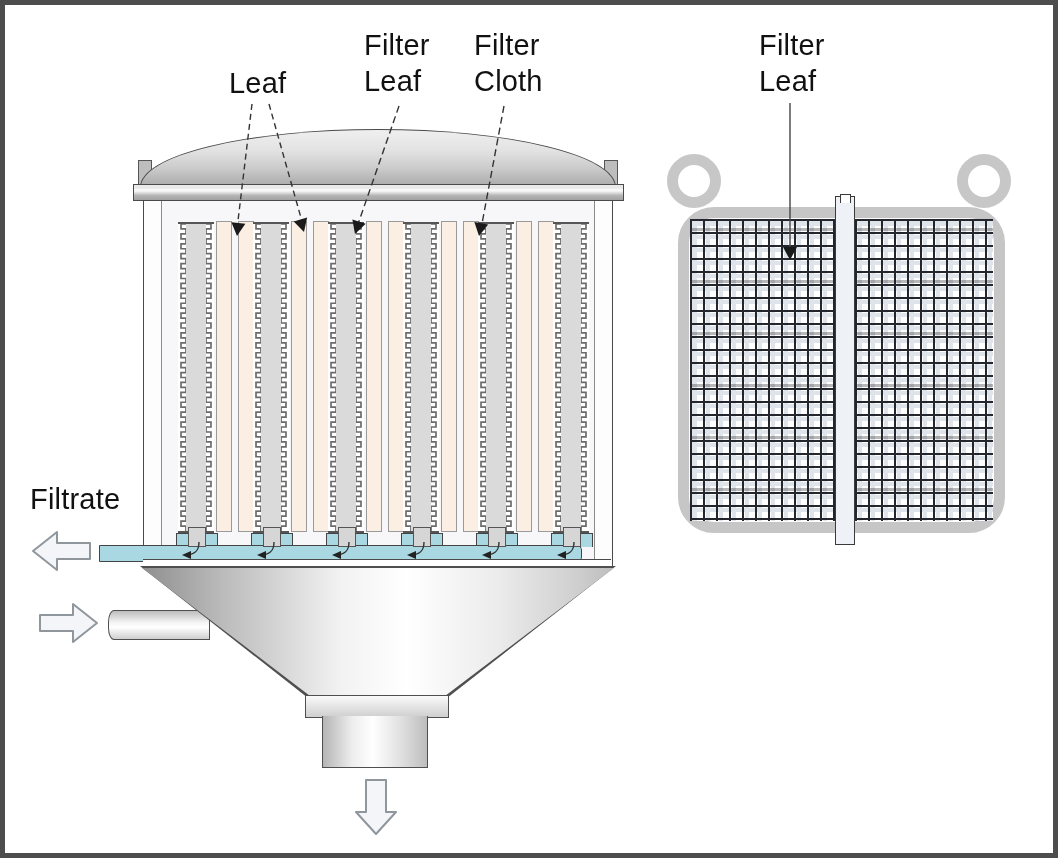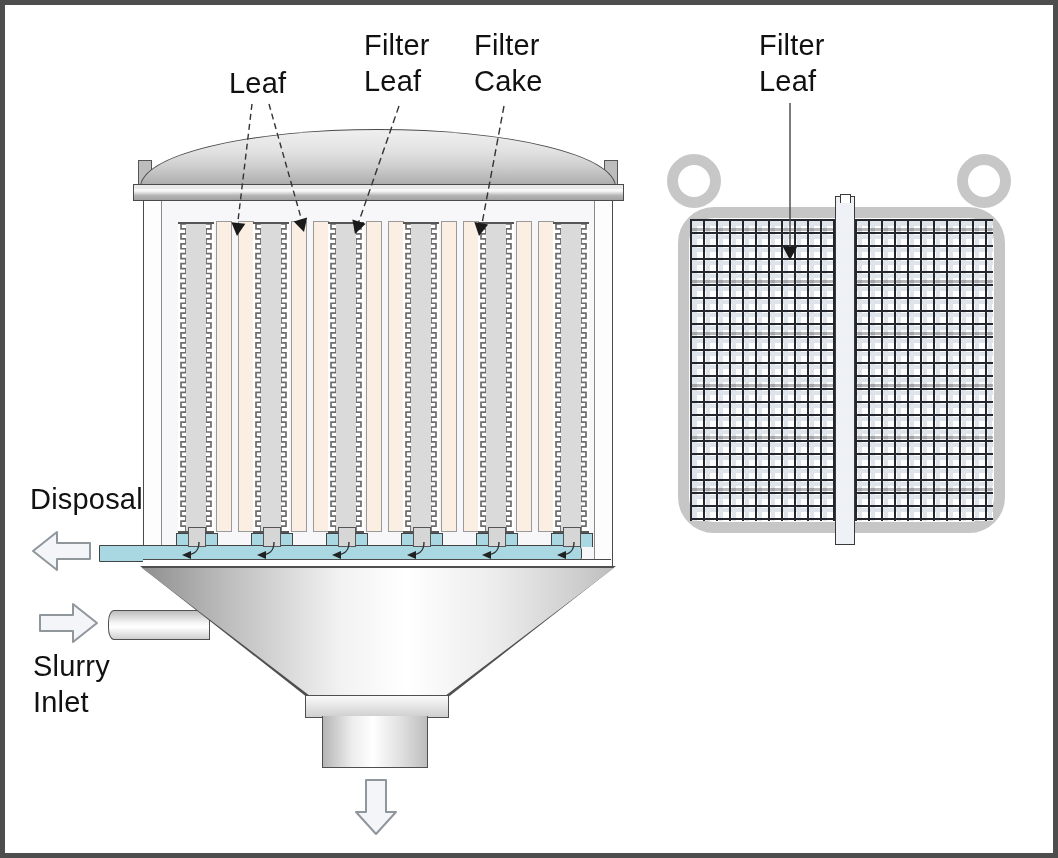--- a/index.html
+++ b/index.html
@@ -246,26 +246,22 @@
       </g>
   </svg>
 
   <div class="label" style="left:229px;top:65px">Leaf</div>
   <div class="label" style="left:364px;top:27px">
     <div>Filter</div>
     <div>Leaf</div>
   </div>
   <div class="label" style="left:474px;top:27px">
     <div>Filter</div>
-    <div>Cake</div>
+    <div>Cloth</div>
   </div>
   <div class="label" style="left:759px;top:27px">
     <div>Filter</div>
     <div>Leaf</div>
   </div>
-  <div class="label" style="left:30px;top:481px">Disposal</div>
-  <div class="label" style="left:33px;top:648px">
-    <div>Slurry</div>
-    <div>Inlet</div>
-  </div>
+  <div class="label" style="left:30px;top:481px">Filtrate</div>
 
   <div id="frame-border"></div>
 </div>
 
 </body></html>

